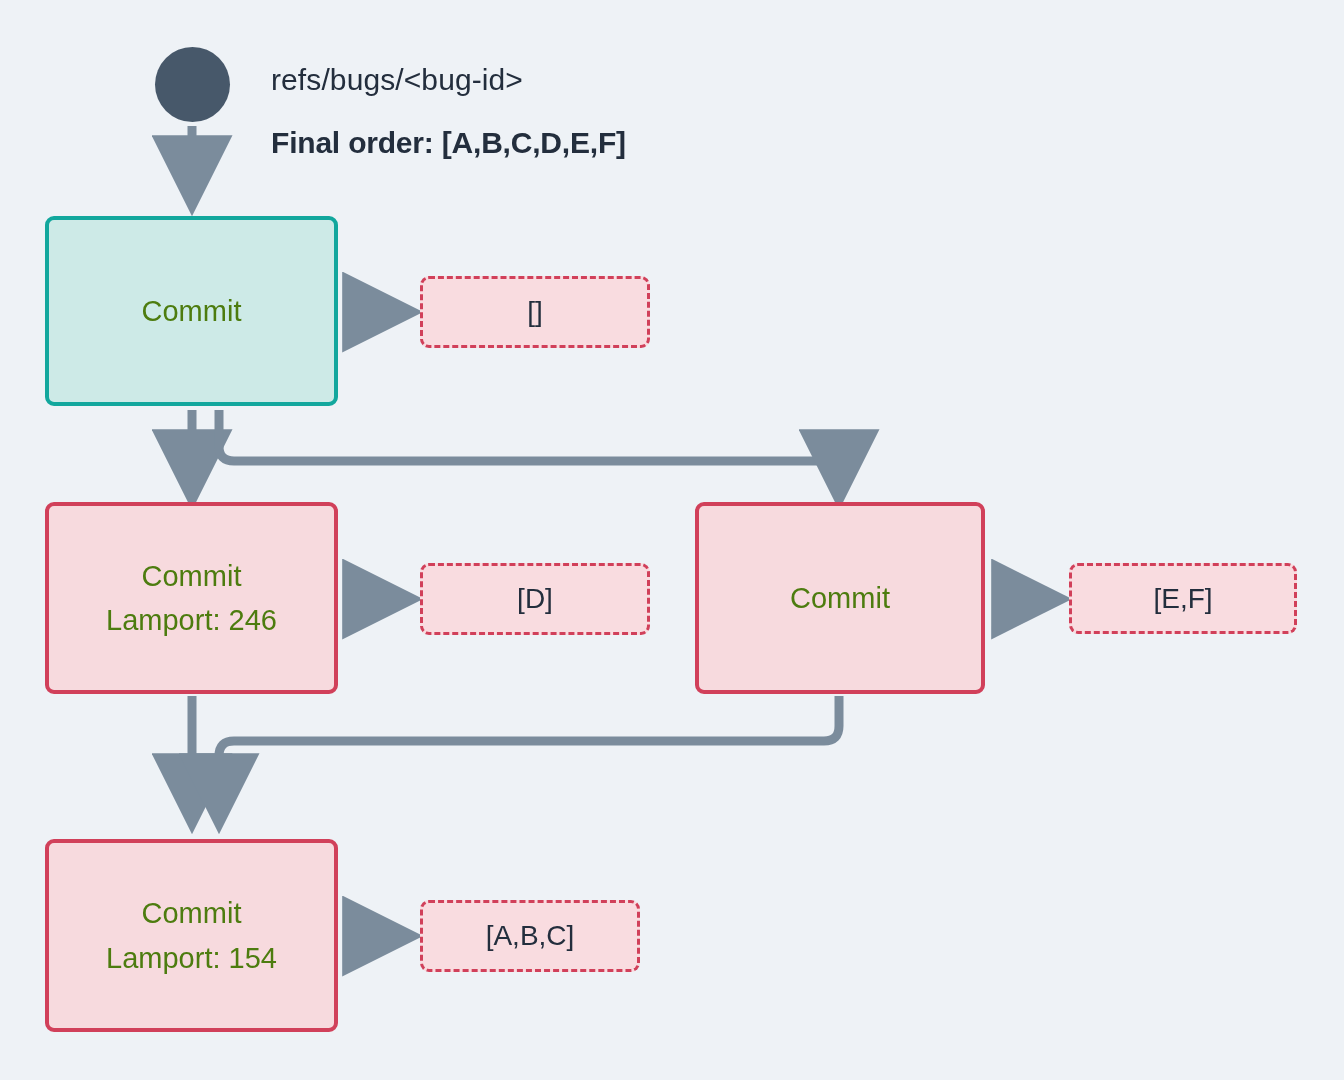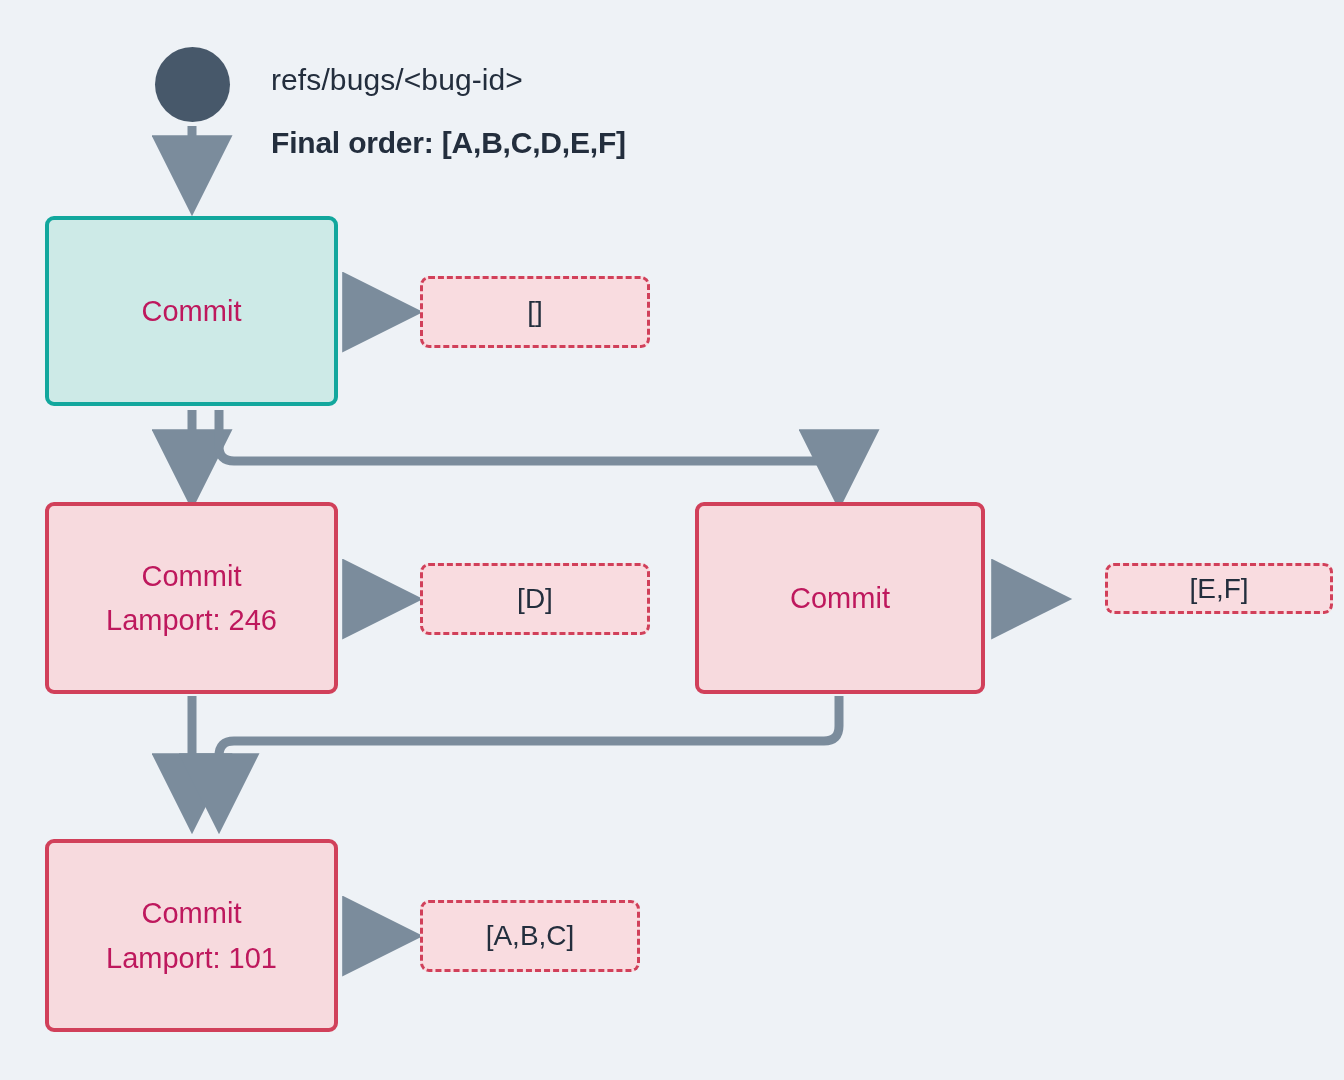--- a/index.html
+++ b/index.html
@@ -64,21 +64,21 @@
     position: absolute;
     box-sizing: border-box;
     border-radius: 9px;
     border-width: 4px;
     border-style: solid;
     display: flex;
     flex-direction: column;
     align-items: center;
     justify-content: center;
     text-align: center;
-    color: #be185d;
+    color: #4d7c0f;
     font-size: 29px;
     line-height: 1.52;
     font-weight: 400;
   }
   .commit.teal {
     background: #cdeae7;
     border-color: #12a79d;
   }
   .commit.pink {
     background: #f7dade;
@@ -147,25 +147,25 @@
     <span class="ln">Commit</span>
     <span class="ln">Lamport: 246</span>
   </div>
   <div class="payload" style="left:420px; top:563px; width:230px; height:72px;">
     <span>[D]</span>
   </div>
 
   <div class="commit pink" style="left:695px; top:502px; width:290px; height:192px;">
     <span class="ln">Commit</span>
   </div>
-  <div class="payload" style="left:1105px; top:563px; width:228px; height:51px;">
+  <div class="payload" style="left:1069px; top:563px; width:228px; height:71px;">
     <span>[E,F]</span>
   </div>
 
   <div class="commit pink" style="left:45px; top:839px; width:293px; height:193px;">
     <span class="ln">Commit</span>
-    <span class="ln">Lamport: 101</span>
+    <span class="ln">Lamport: 154</span>
   </div>
   <div class="payload" style="left:420px; top:900px; width:220px; height:72px;">
     <span>[A,B,C]</span>
   </div>
 
 </div>
 
 </body></html>

